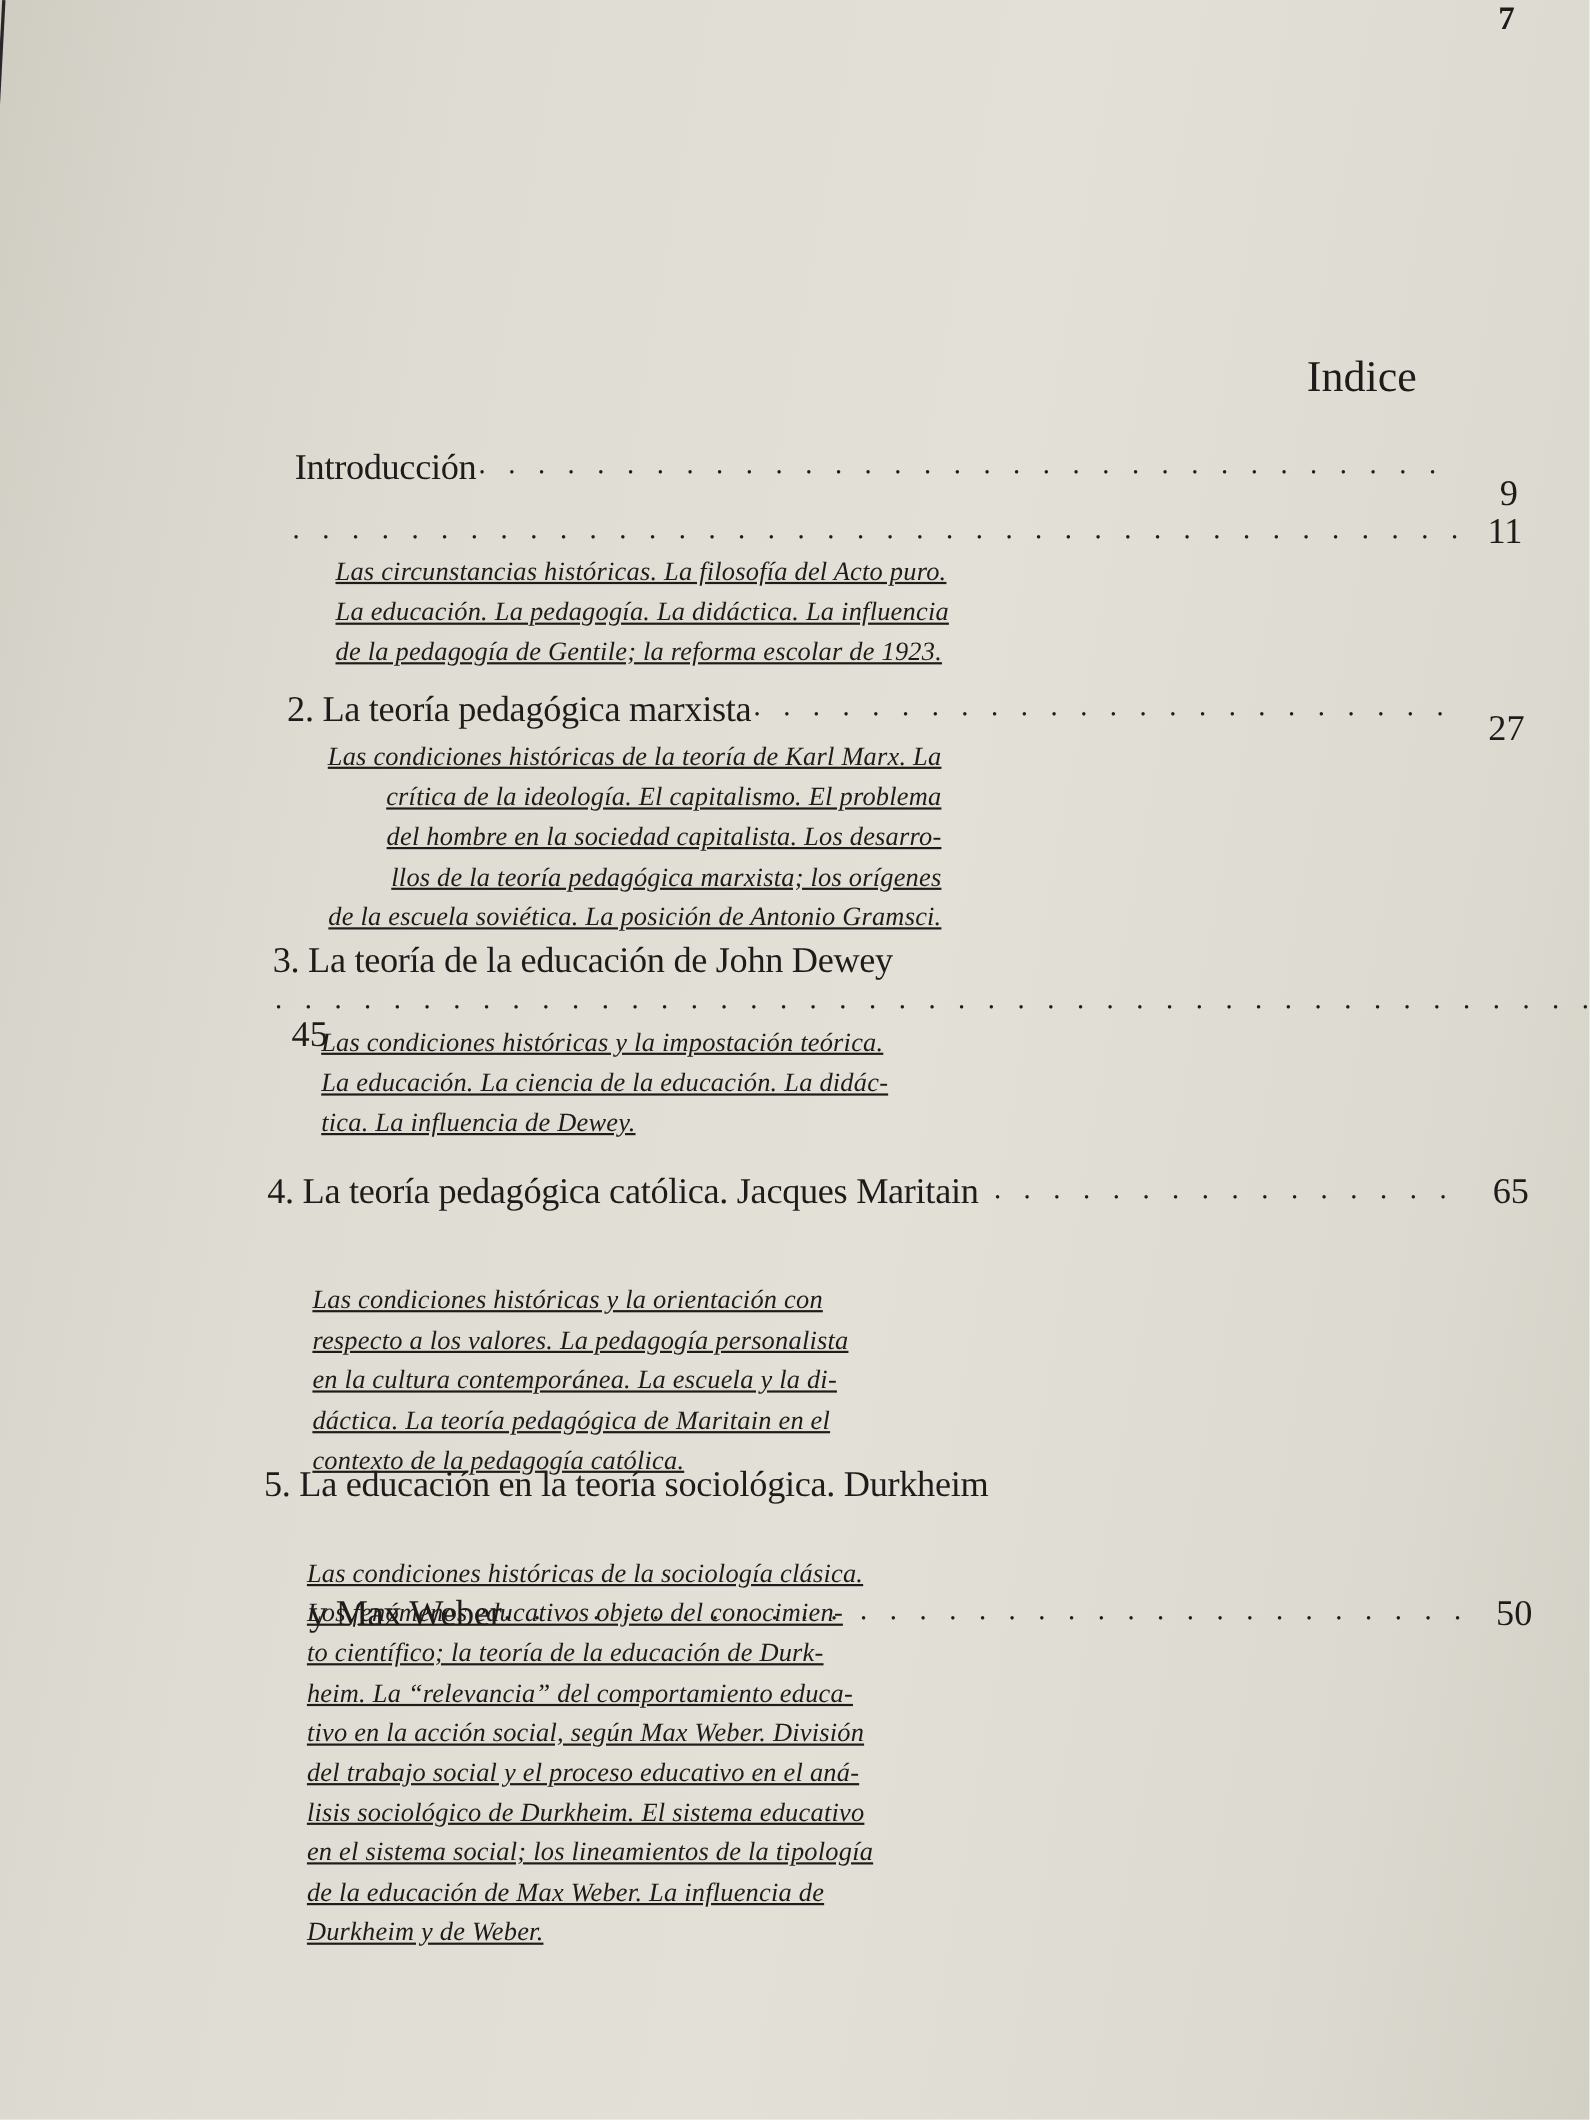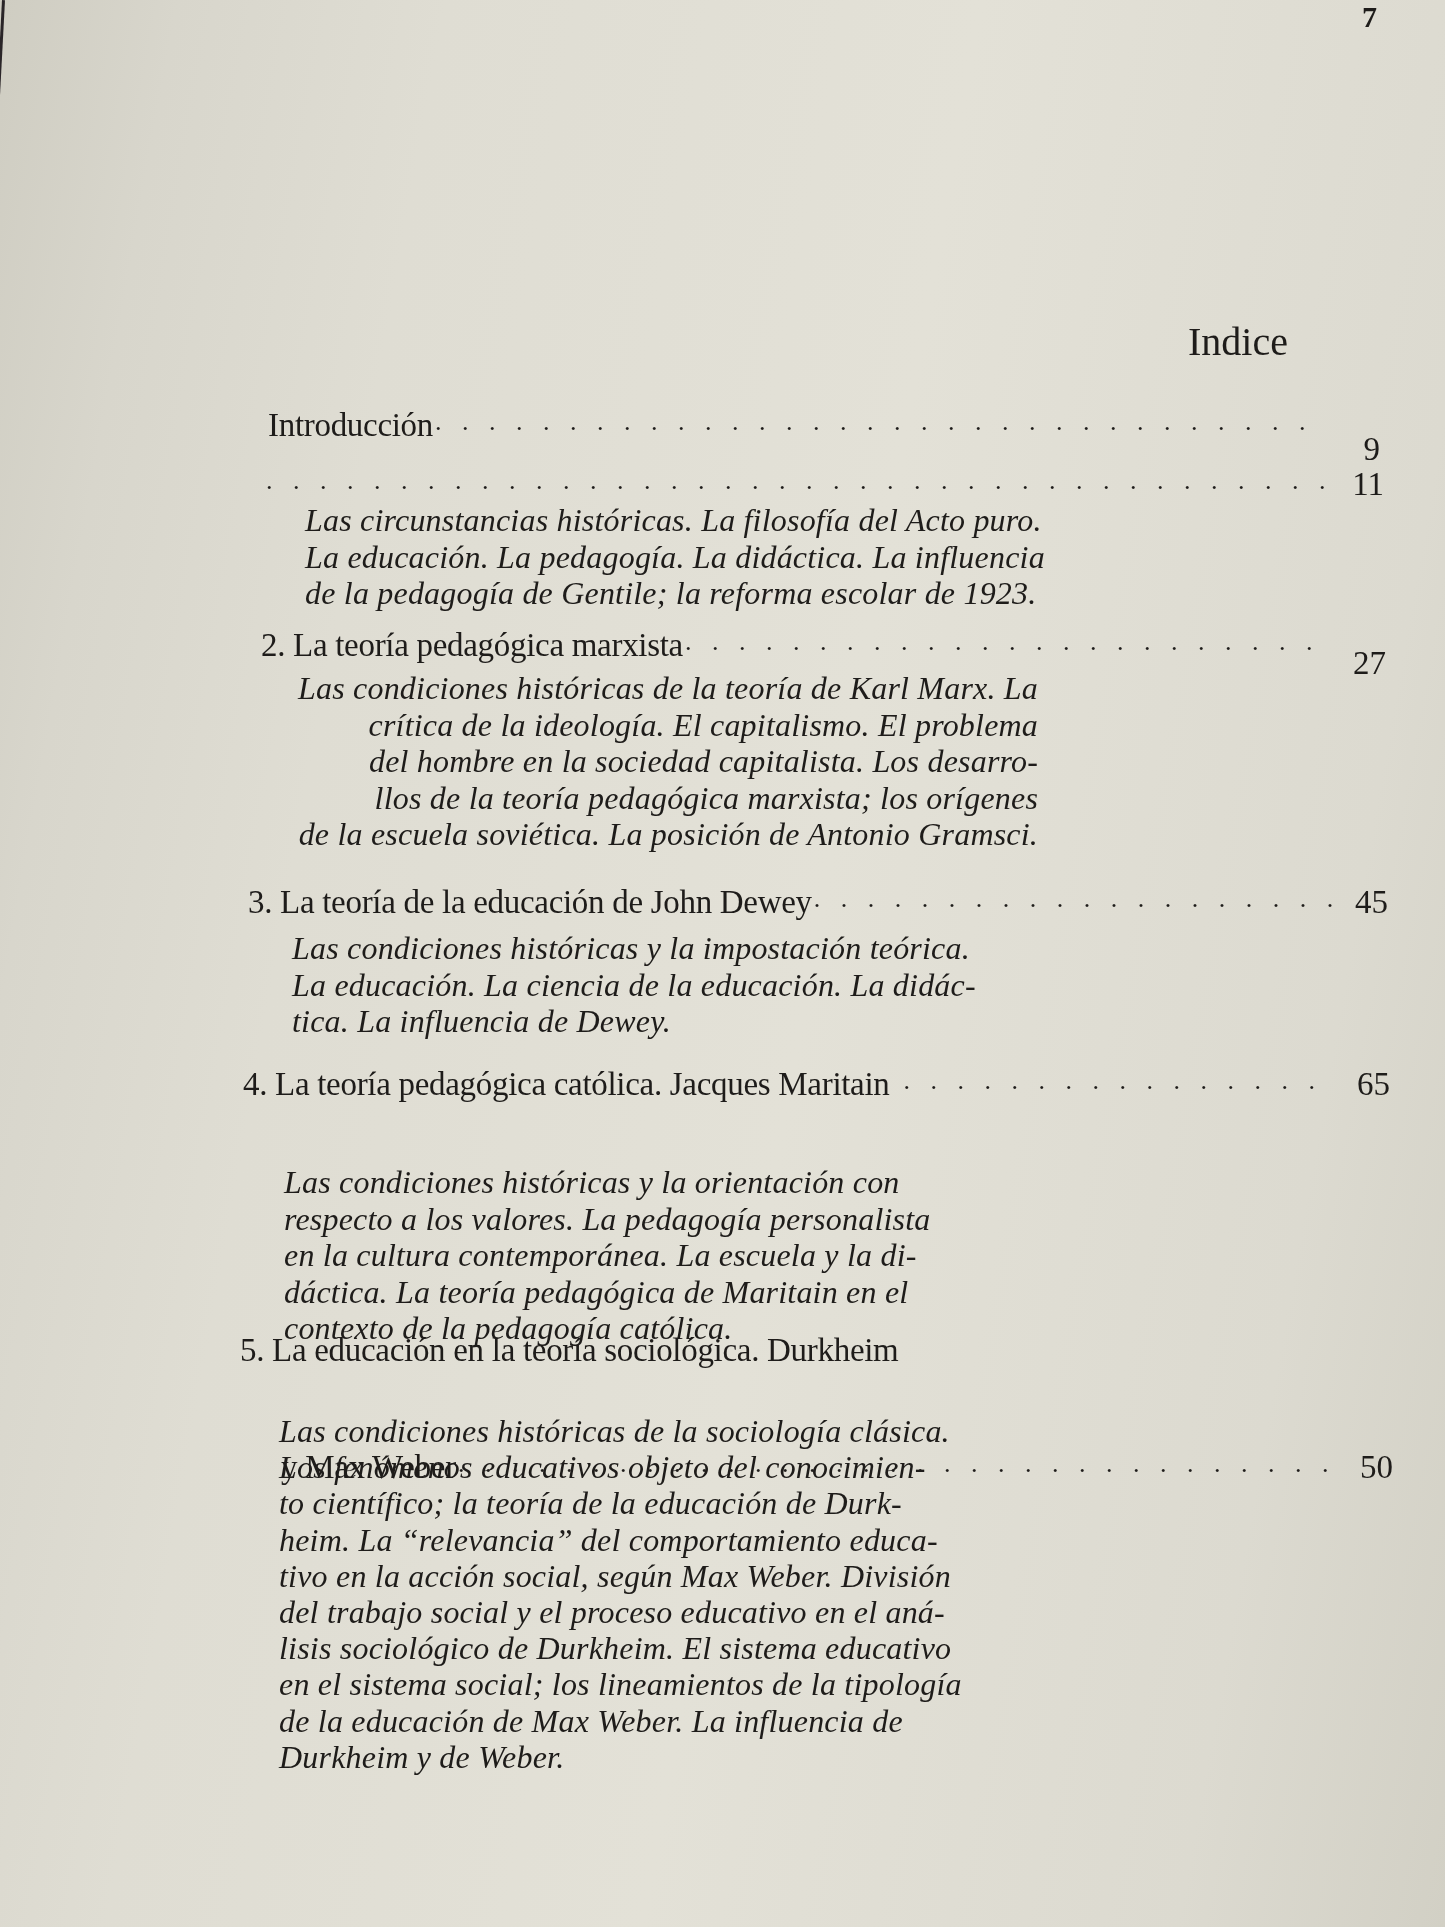--- a/index.html
+++ b/index.html
@@ -24,22 +24,22 @@
     position: absolute; display: flex; align-items: flex-start;
     font-size: 33px; white-space: nowrap;
   }
   .row .label { font-family: "Liberation Sans Narrow", "Liberation Serif", serif; letter-spacing: -0.3px; }
   .row .dots {
     flex: 1; overflow: hidden; margin: 0 6px 0 2px;
     letter-spacing: 7px; font-size: 26px;
   }
   .row .pg { width: 50px; text-align: right; font-size: 33px; }
   .desc {
-    position: absolute; font-style: italic; font-size: 32px; line-height: 36.5px;
-    white-space: pre-line; letter-spacing: 0.2px;
+    position: absolute; font-style: italic; font-size: 24px; line-height: 36.5px;
+    white-space: pre-line; letter-spacing: 0.2px; text-decoration: underline;
   }
 </style>
 </head>
 <body>
 
 <div class="edge-line"></div>
 
 <div class="page-number">7</div>
 
 <h1 class="index-title" style="margin:0;font-weight:normal;">Indice</h1>
@@ -64,21 +64,21 @@
     <span class="label">2. La teoría pedagógica marxista</span>
     <span class="dots">. . . . . . . . . . . . . . . . . . . . . . . . . . . . . . . . . . . . . . . . . . . . . . . . . . . . . .</span>
     <span class="pg" style="position:relative;top:18px;">27</span>
   </div>
   <div class="desc" style="left:298px; top:670px;text-align:right;">Las condiciones históricas de la teoría de Karl Marx. La
 crítica de la ideología. El capitalismo. El problema
 del hombre en la sociedad capitalista. Los desarro-
 llos de la teoría pedagógica marxista; los orígenes
 de la escuela soviética. La posición de Antonio Gramsci.</div>
 
-  <div class="row" style="left:248px; top:884px; width:1140px;">
+  <div class="row" style="left:248px; top:856px; width:1140px;flex-direction:column;">
     <span class="label">3. La teoría de la educación de John Dewey</span>
     <span class="dots">. . . . . . . . . . . . . . . . . . . . . . . . . . . . . . . . . . . . . . . . . . . . . . . . . . . . . .</span>
     <span class="pg">45</span>
   </div>
   <div class="desc" style="left:292px; top:930px;">Las condiciones históricas y la impostación teórica.
 La educación. La ciencia de la educación. La didác-
 tica. La influencia de Dewey.</div>
 
   <div class="row" style="left:243px; top:1066px; width:1147px;">
     <span class="label">4. La teoría pedagógica católica. Jacques Maritain</span>

